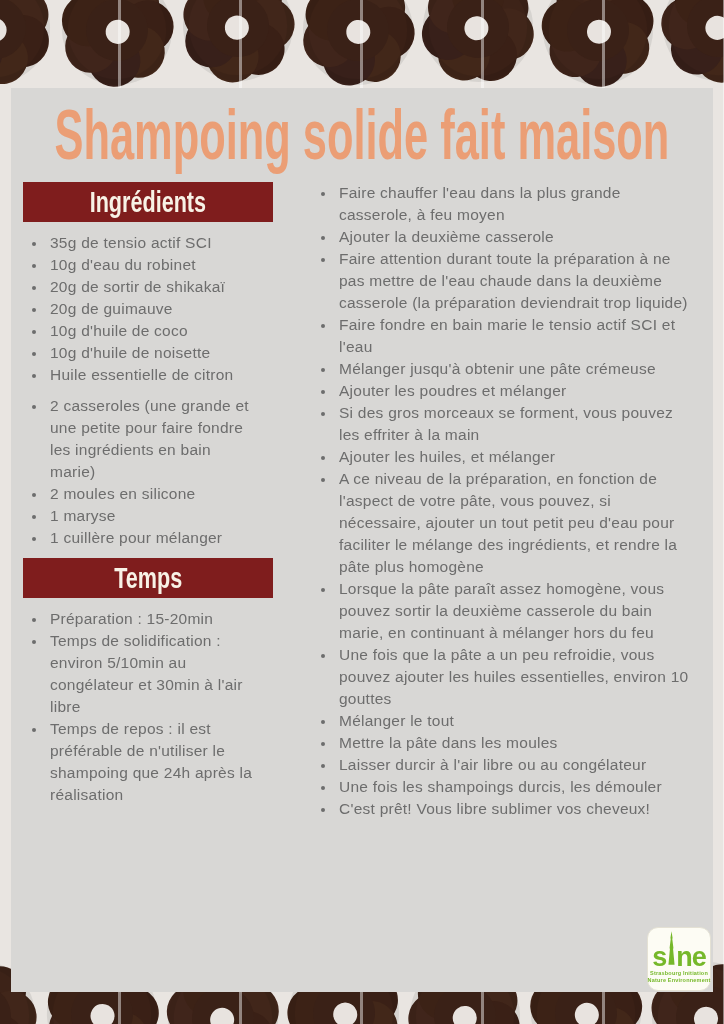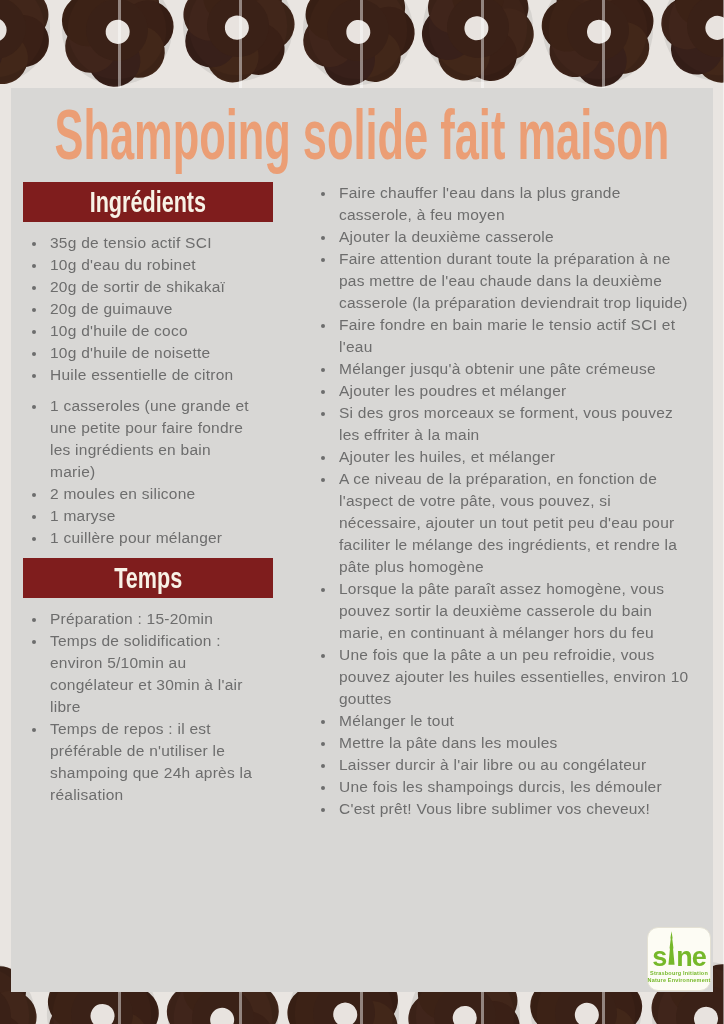--- a/index.html
+++ b/index.html
@@ -177,21 +177,21 @@
             <li>35g de tensio actif SCI</li>
             <li>10g d'eau du robinet</li>
             <li>20g de sortir de shikakaï</li>
             <li>20g de guimauve</li>
             <li>10g d'huile de coco</li>
             <li>10g d'huile de noisette</li>
             <li>Huile essentielle de citron</li>
           </ul>
 
         <ul class="rlist">
-            <li>1 casseroles (une grande et une petite pour faire fondre les ingrédients en bain marie)</li>
+            <li>2 casseroles (une grande et une petite pour faire fondre les ingrédients en bain marie)</li>
             <li>2 moules en silicone</li>
             <li>1 maryse</li>
             <li>1 cuillère pour mélanger</li>
           </ul>
 
         <div class="section-bar bar-again">
           <span class="bar-label">Temps</span>
         </div>
         <ul class="rlist">
             <li>Préparation :  15-20min</li>

